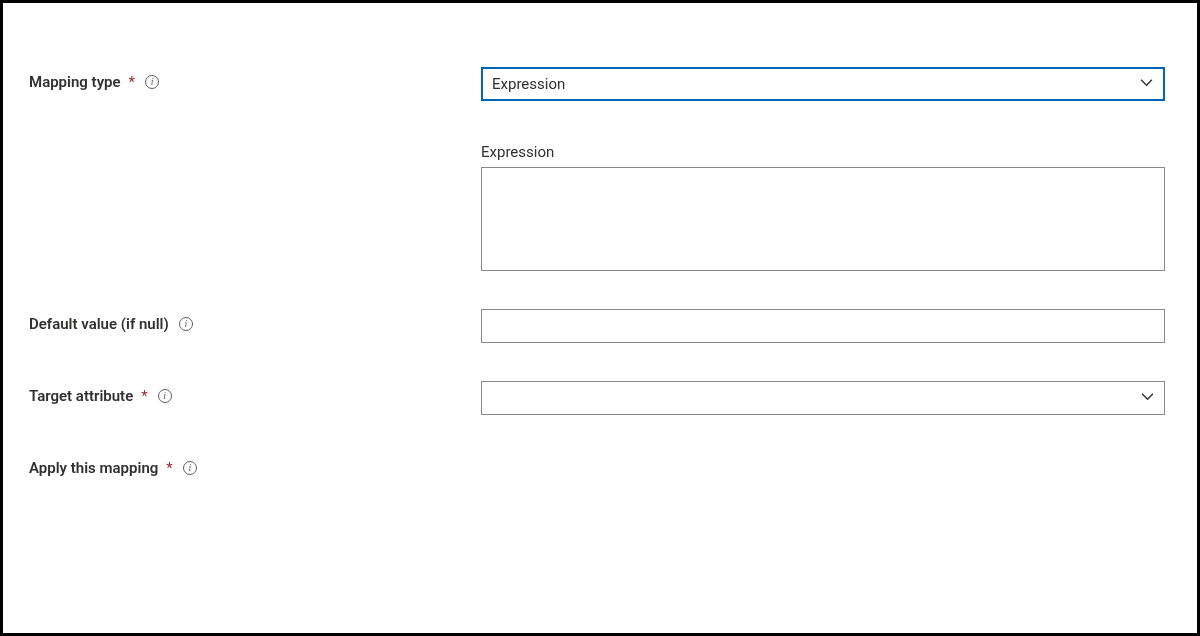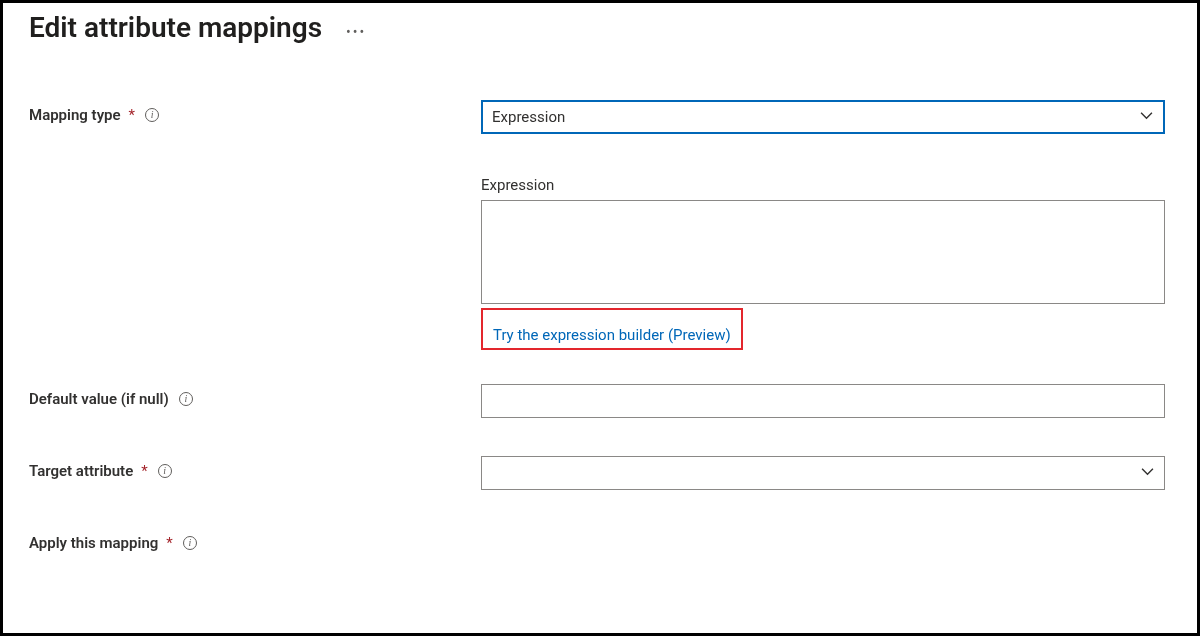--- a/index.html
+++ b/index.html
@@ -143,24 +143,20 @@
     padding: 1px 4px;
   }
   .spacer-left { width:452px; flex-shrink:0; }
   .exp-block{display:flex; align-items:flex-start;}
 </style>
 </head>
 <body>
 
 <div class="frame">
 
-  <div class="header-row">
-    <h1 class="page-title">Edit attribute mappings</h1>
-    <span class="more-dots">•••</span>
-  </div>
 
   <div class="form-area">
 
     <div class="row tight">
       <div class="label-col">
         <strong>Mapping type</strong>
         <span class="req">*</span>
         <span class="info-icon">i</span>
       </div>
       <div class="control-col">
@@ -173,23 +169,20 @@
           </span>
         </div>
       </div>
     </div>
 
     <div class="exp-block">
       <div class="spacer-left"></div>
       <div class="control-col">
         <div class="sublabel">Expression</div>
         <textarea class="textarea" style=""></textarea>
-        <div class="link-highlight">
-          <span class="link">Try the expression builder (Preview)</span>
-        </div>
       </div>
     </div>
 
     <div style="height:34px;"></div>
 
     <div class="row">
       <div class="label-col">
         <strong>Default value (if null)</strong>
         <span class="info-icon">i</span>
       </div>

